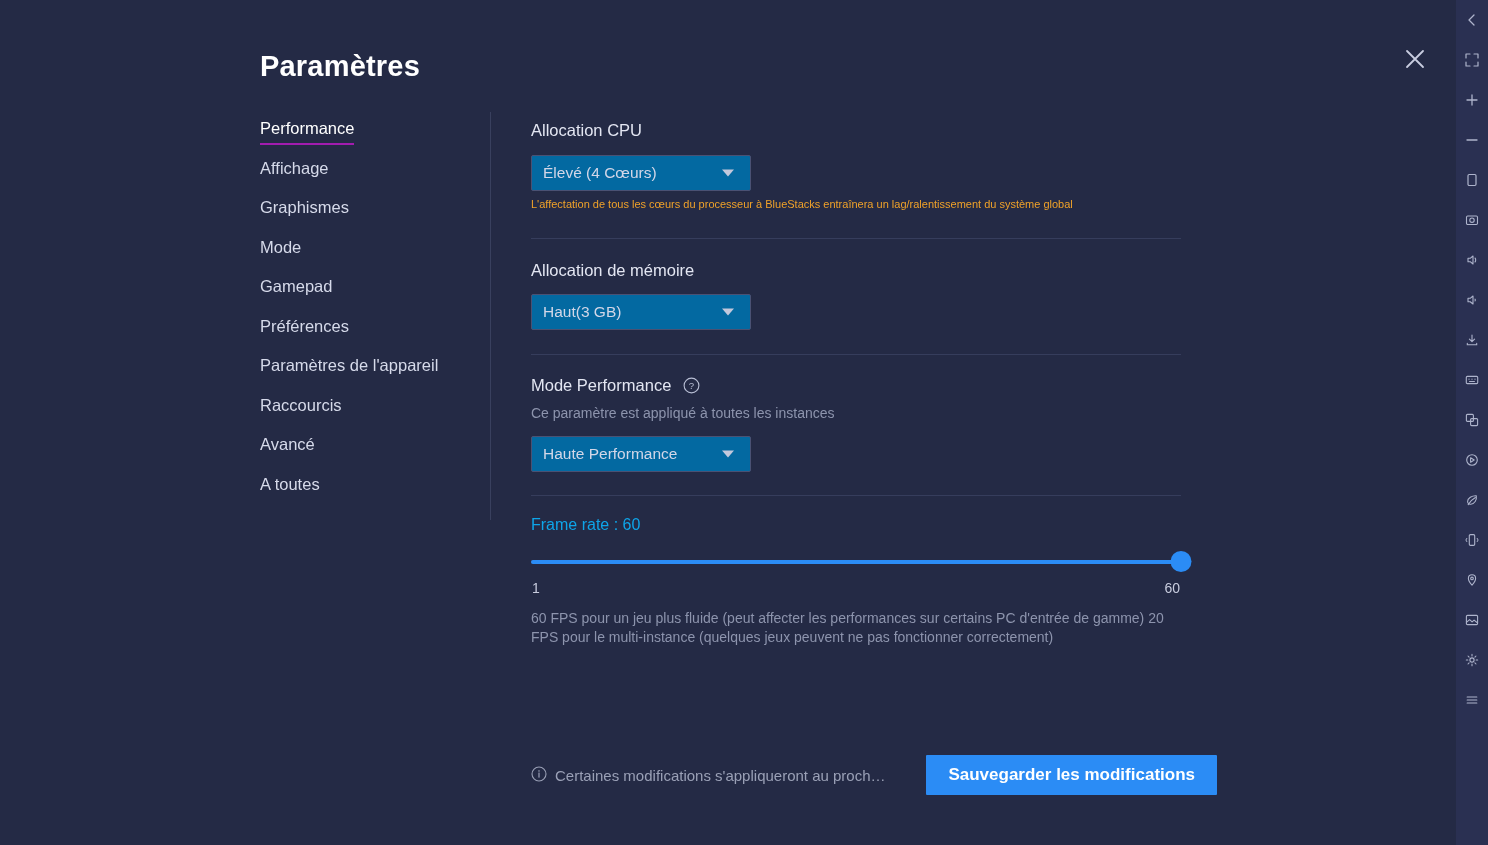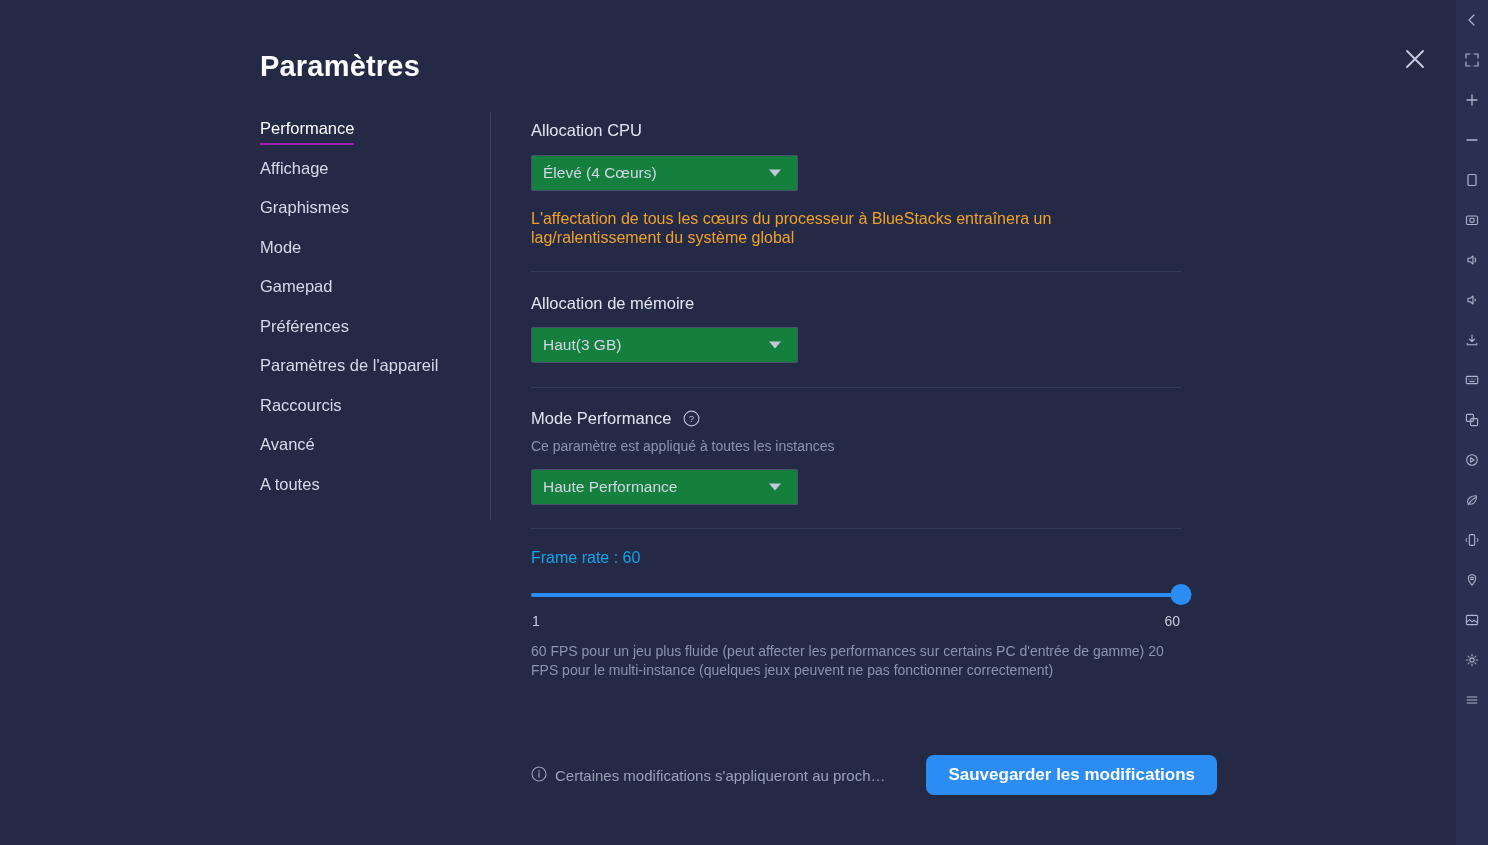--- a/index.html
+++ b/index.html
@@ -108,24 +108,24 @@
 
   .section-sub {
     font-size: 14px;
     color: #8d94ad;
     margin-top: 9px;
     line-height: 1;
   }
 
   .select {
     position: relative;
-    width: 267px;
+    width: 220px;
     height: 36px;
     margin-top: 16px;
-    background: #15803d;
+    background: #0369a1;
     border: 1px solid #4a5173;
     border-radius: 2px;
     display: flex;
     align-items: center;
     cursor: pointer;
     box-sizing: border-box;
   }
   .select-value {
     font-size: 15.5px;
     color: #d3d7e8;
@@ -138,22 +138,22 @@
     top: 50%;
     transform: translateY(-50%);
     width: 0;
     height: 0;
     border-left: 6px solid transparent;
     border-right: 6px solid transparent;
     border-top: 7px solid #c3c8dc;
   }
 
   .warn-text {
-    margin-top: 18px;
-    font-size: 16px;
+    margin-top: 4px;
+    font-size: 11px;
     line-height: 19px;
     color: #f0a229;
     max-width: 650px;
   }
 
   .hr {
     height: 1px;
     background: #363d5c;
     width: 650px;
   }
@@ -254,21 +254,21 @@
     white-space: nowrap;
   }
   .info-icon { margin-right: 8px; flex: 0 0 auto; display: block; }
   .save-btn {
     margin-left: auto;
     background: #2b8cf5;
     color: #ffffff;
     font-size: 17px;
     font-weight: bold;
     border: none;
-    border-radius: 8px;
+    border-radius: 1px;
     height: 40px;
     padding: 0 22px;
     cursor: pointer;
     font-family: "Liberation Sans", sans-serif;
     white-space: nowrap;
   }
 
   
   .toolbar {
     position: absolute;

